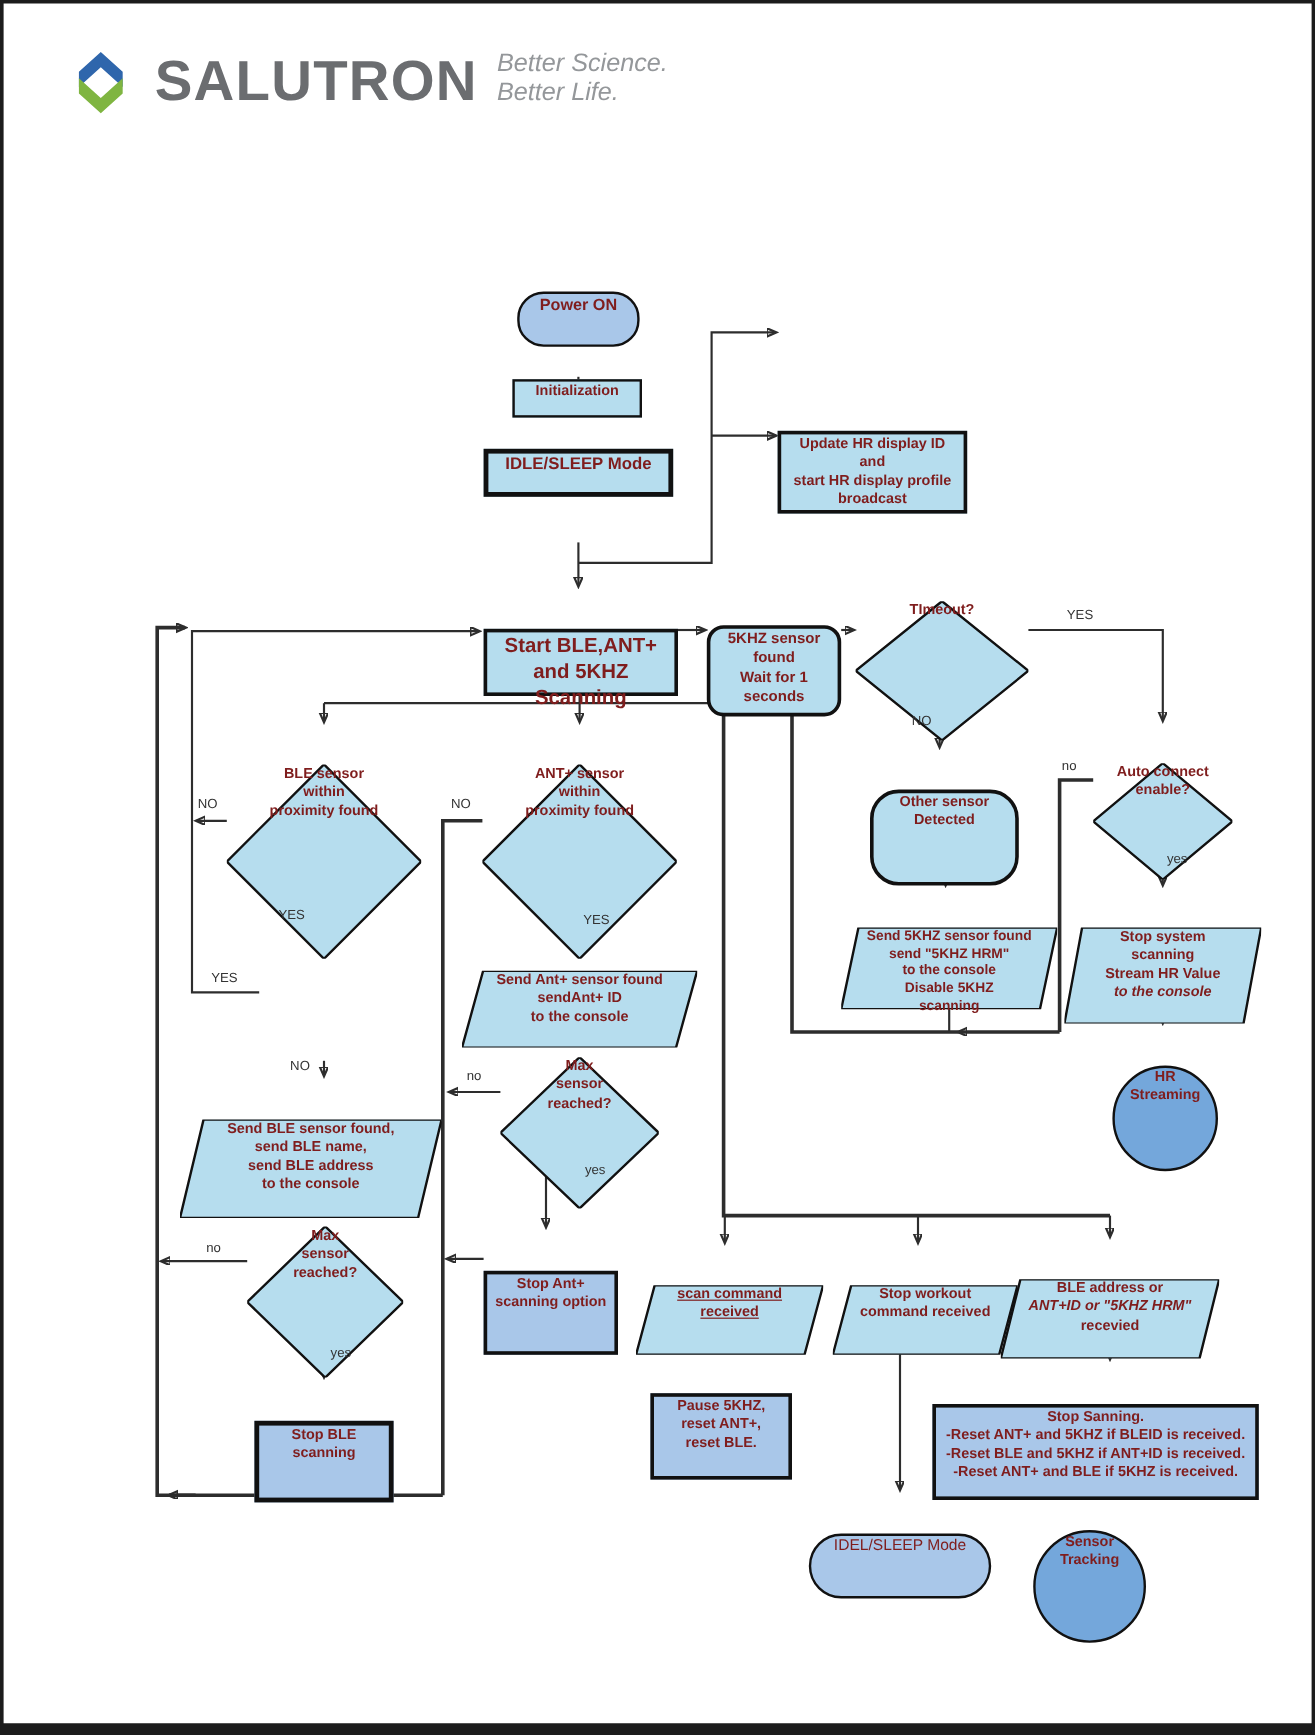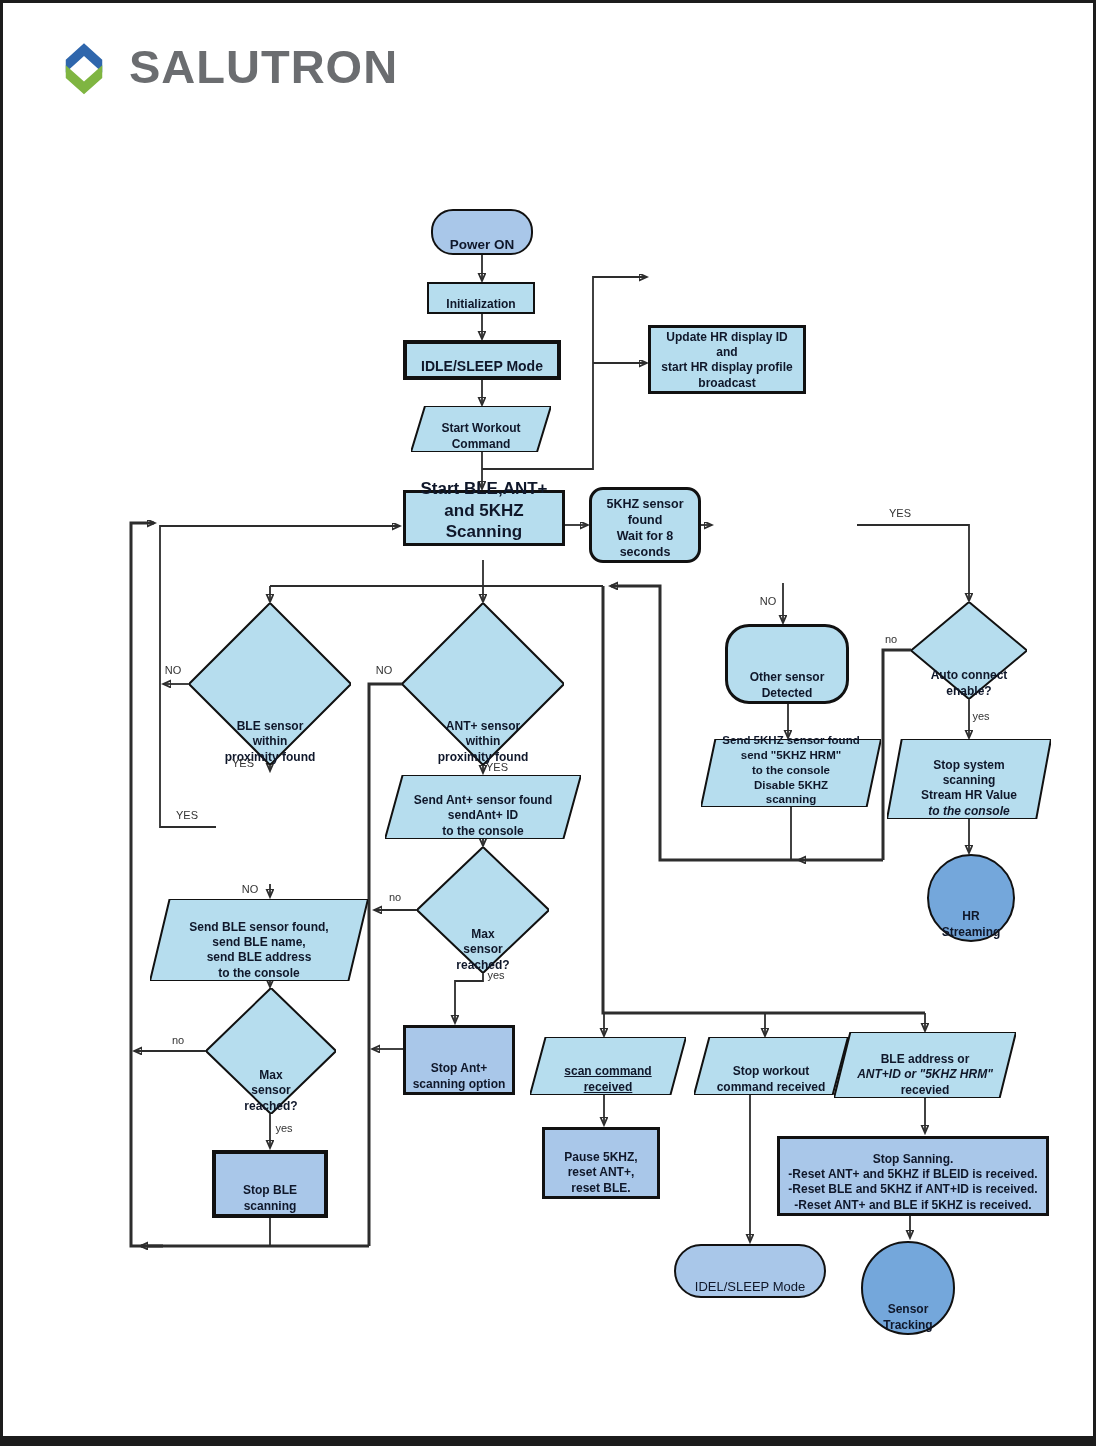--- a/index.html
+++ b/index.html
@@ -2,23 +2,23 @@
 <html><head>
 <meta charset="utf-8">
 <style>
   html,body{margin:0;padding:0;background:#e8e8e8;}
   .page{position:relative;width:1096px;height:1446px;background:#ffffff;
         border:3px solid #1c1c1c;border-bottom:10px solid #1c1c1c;box-sizing:border-box;
         overflow:hidden;font-family:"Liberation Sans", sans-serif;}
   .lines{position:absolute;left:0;top:0;width:1090px;height:1433px;}
   .lines path{fill:none;stroke:#2d2d2d;stroke-width:1.8px;}
   .lines path.thick{stroke-width:3px;}
-  .node{position:absolute;display:flex;align-items:flex-end;justify-content:center;
-        text-align:center;box-sizing:border-box;color:#0f172a;font-weight:bold;
-        font-size:12px;line-height:1.28;}
+  .node{position:absolute;display:flex;align-items:flex-start;justify-content:center;
+        text-align:center;box-sizing:border-box;color:#7f1d1d;font-weight:bold;
+        font-size:12px;line-height:1.28;margin-top:34px;}
   .node .lbl{white-space:pre-line;position:relative;z-index:2;padding:0 3px;}
   .rect{background:#b6ddee;border:2px solid #111;}
   .b3{border-width:3px;} .b4{border-width:4px;}
   .med{background:#a9c7e9;}
   .round14{border-radius:14px;} .round12{border-radius:24px;}
   .stadium{border-radius:22px;} .pill{border-radius:27px;}
   .circle{background:#74a7db;border:2.5px solid #111;border-radius:50%;}
   .shape{position:absolute;left:0;top:0;width:100%;height:100%;z-index:1;}
   .shape polygon{fill:#b6ddee;stroke:#111;stroke-width:2px;vector-effect:non-scaling-stroke;}
   .elabel{position:absolute;transform:translate(-50%,-50%);font-size:11px;font-weight:normal;
@@ -34,20 +34,24 @@
 <body>
 
 <div class="page">
 
   <div class="logo">
     <svg width="62" height="68" viewBox="0 0 68 68">
       <polygon points="14,26 34,8 54,26 54,40 34,22 14,40" fill="#2f66ac"></polygon>
       <polygon points="54,32 34,50 14,32 14,46 34,64 54,46" fill="#7fb541"></polygon>
     </svg>
     <div class="logo-word">SALUTRON</div>
+    <div class="tagline">
+      <div>Better Science.</div>
+      <div>Better Life.</div>
+    </div>
   </div>
 
   <svg class="lines" viewBox="0 0 1090 1433">
     <defs>
       <marker id="arr" markerWidth="10" markerHeight="10" refX="7" refY="3.5" orient="auto" markerUnits="userSpaceOnUse">
         <path d="M0,0 L8,3.5 L0,7 Z" fill="#1d1d1d" stroke="none"></path>
       </marker>
     </defs>
     <g>
       <path d="M479,252 L479,277" marker-end="url(#arr)"></path>
@@ -117,45 +121,44 @@
     </div>
 
   <div class="node rect" style="left:424px;top:279px;width:108px;height:32px;">
     <span class="lbl">Initialization</span>
     </div>
 
   <div class="node rect b4" style="left:400px;top:337px;width:158px;height:40px;font-size:14px;">
     <span class="lbl">IDLE/SLEEP Mode</span>
     </div>
 
-  <div class="node" style="left:408px;top:403px;width:140px;height:46px;">
-    <svg class="shape" viewBox="0 0 100 100" preserveAspectRatio="none">
-        <polygon points="10,0 100,0 90,100 0,100"></polygon>
-      </svg>
-    <span class="lbl">Start Workout
-Command</span>
-    </div>
 
 
   <div class="node rect b3" style="left:645px;top:322px;width:158px;height:69px;">
     <span class="lbl">Update HR display ID and
 start HR display profile
 broadcast</span>
     </div>
 
   <div class="node rect b3" style="left:400px;top:487px;width:162px;height:56px;font-size:17px;">
     <span class="lbl">Start BLE,ANT+ and 5KHZ
 Scanning</span>
     </div>
 
   <div class="node rect b3 round14" style="left:586px;top:484px;width:112px;height:76px;font-size:12.5px;">
     <span class="lbl">5KHZ sensor found
-Wait for 8 seconds</span>
-    </div>
-
+Wait for 1 seconds</span>
+    </div>
+
+  <div class="node" style="left:710px;top:464px;width:144px;height:116px;">
+    <svg class="shape" viewBox="0 0 100 100" preserveAspectRatio="none">
+        <polygon points="50,0 100,50 50,100 0,50"></polygon>
+      </svg>
+    <span class="lbl">TImeout?</span>
+    </div>
 
   <div class="node rect b3 round12" style="left:722px;top:621px;width:124px;height:80px;">
     <span class="lbl">Other sensor
 Detected</span>
     </div>
 
   <div class="node" style="left:908px;top:599px;width:116px;height:97px;">
     <svg class="shape" viewBox="0 0 100 100" preserveAspectRatio="none">
         <polygon points="50,0 100,50 50,100 0,50"></polygon>
       </svg>

